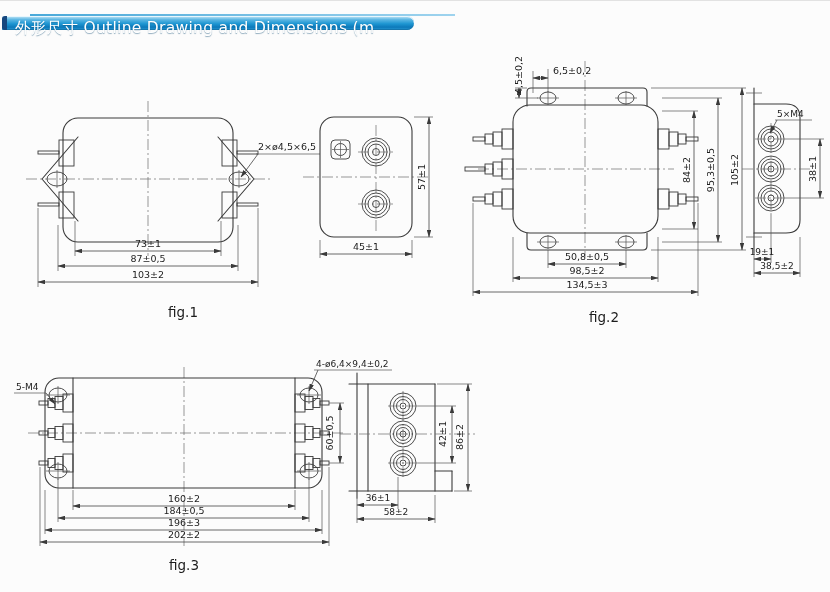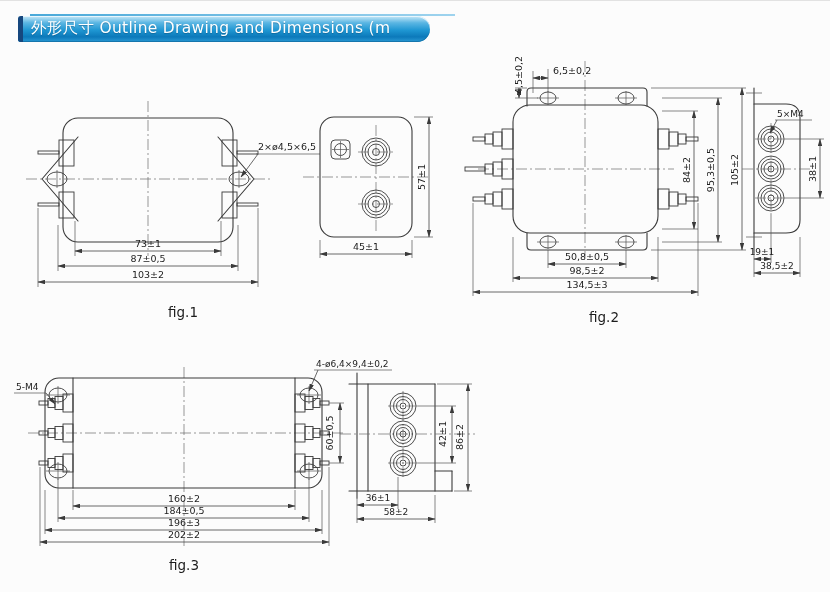--- a/index.html
+++ b/index.html
@@ -7,21 +7,21 @@
     position:relative;width:830px;height:592px;overflow:hidden;
     background:#fcfcfc;
     border-top:1px solid #e2e2e2;border-right:1px solid #c9c9c9;border-bottom:2px solid #bdbdbd;
     font-family:"DejaVu Sans",sans-serif;
   }
   .top-rule{
     position:absolute;left:30px;top:13px;width:425px;height:2px;
     background:linear-gradient(90deg,#4aa9d9,#9ed3ee);
   }
   .banner{
-    position:absolute;left:18px;top:15px;width:412px;height:26px;
+    position:absolute;left:2px;top:15px;width:412px;height:14px;
     border-radius:3px 14px 14px 3px;
     background:linear-gradient(180deg,#c9e9f8 0%,#5bb6e3 26%,#1e96d2 55%,#0c79ba 80%,#2a9ad4 100%);
     box-shadow:inset 0 1px 0 #e8f6fd, inset 0 -1px 0 #1576ad;
   }
   .banner .edge{
     position:absolute;left:0;top:0;width:5px;height:100%;
     background:#16477e;border-radius:3px 0 0 3px;
   }
   .banner .ttl{
     display:block;padding-left:13px;line-height:25px;

